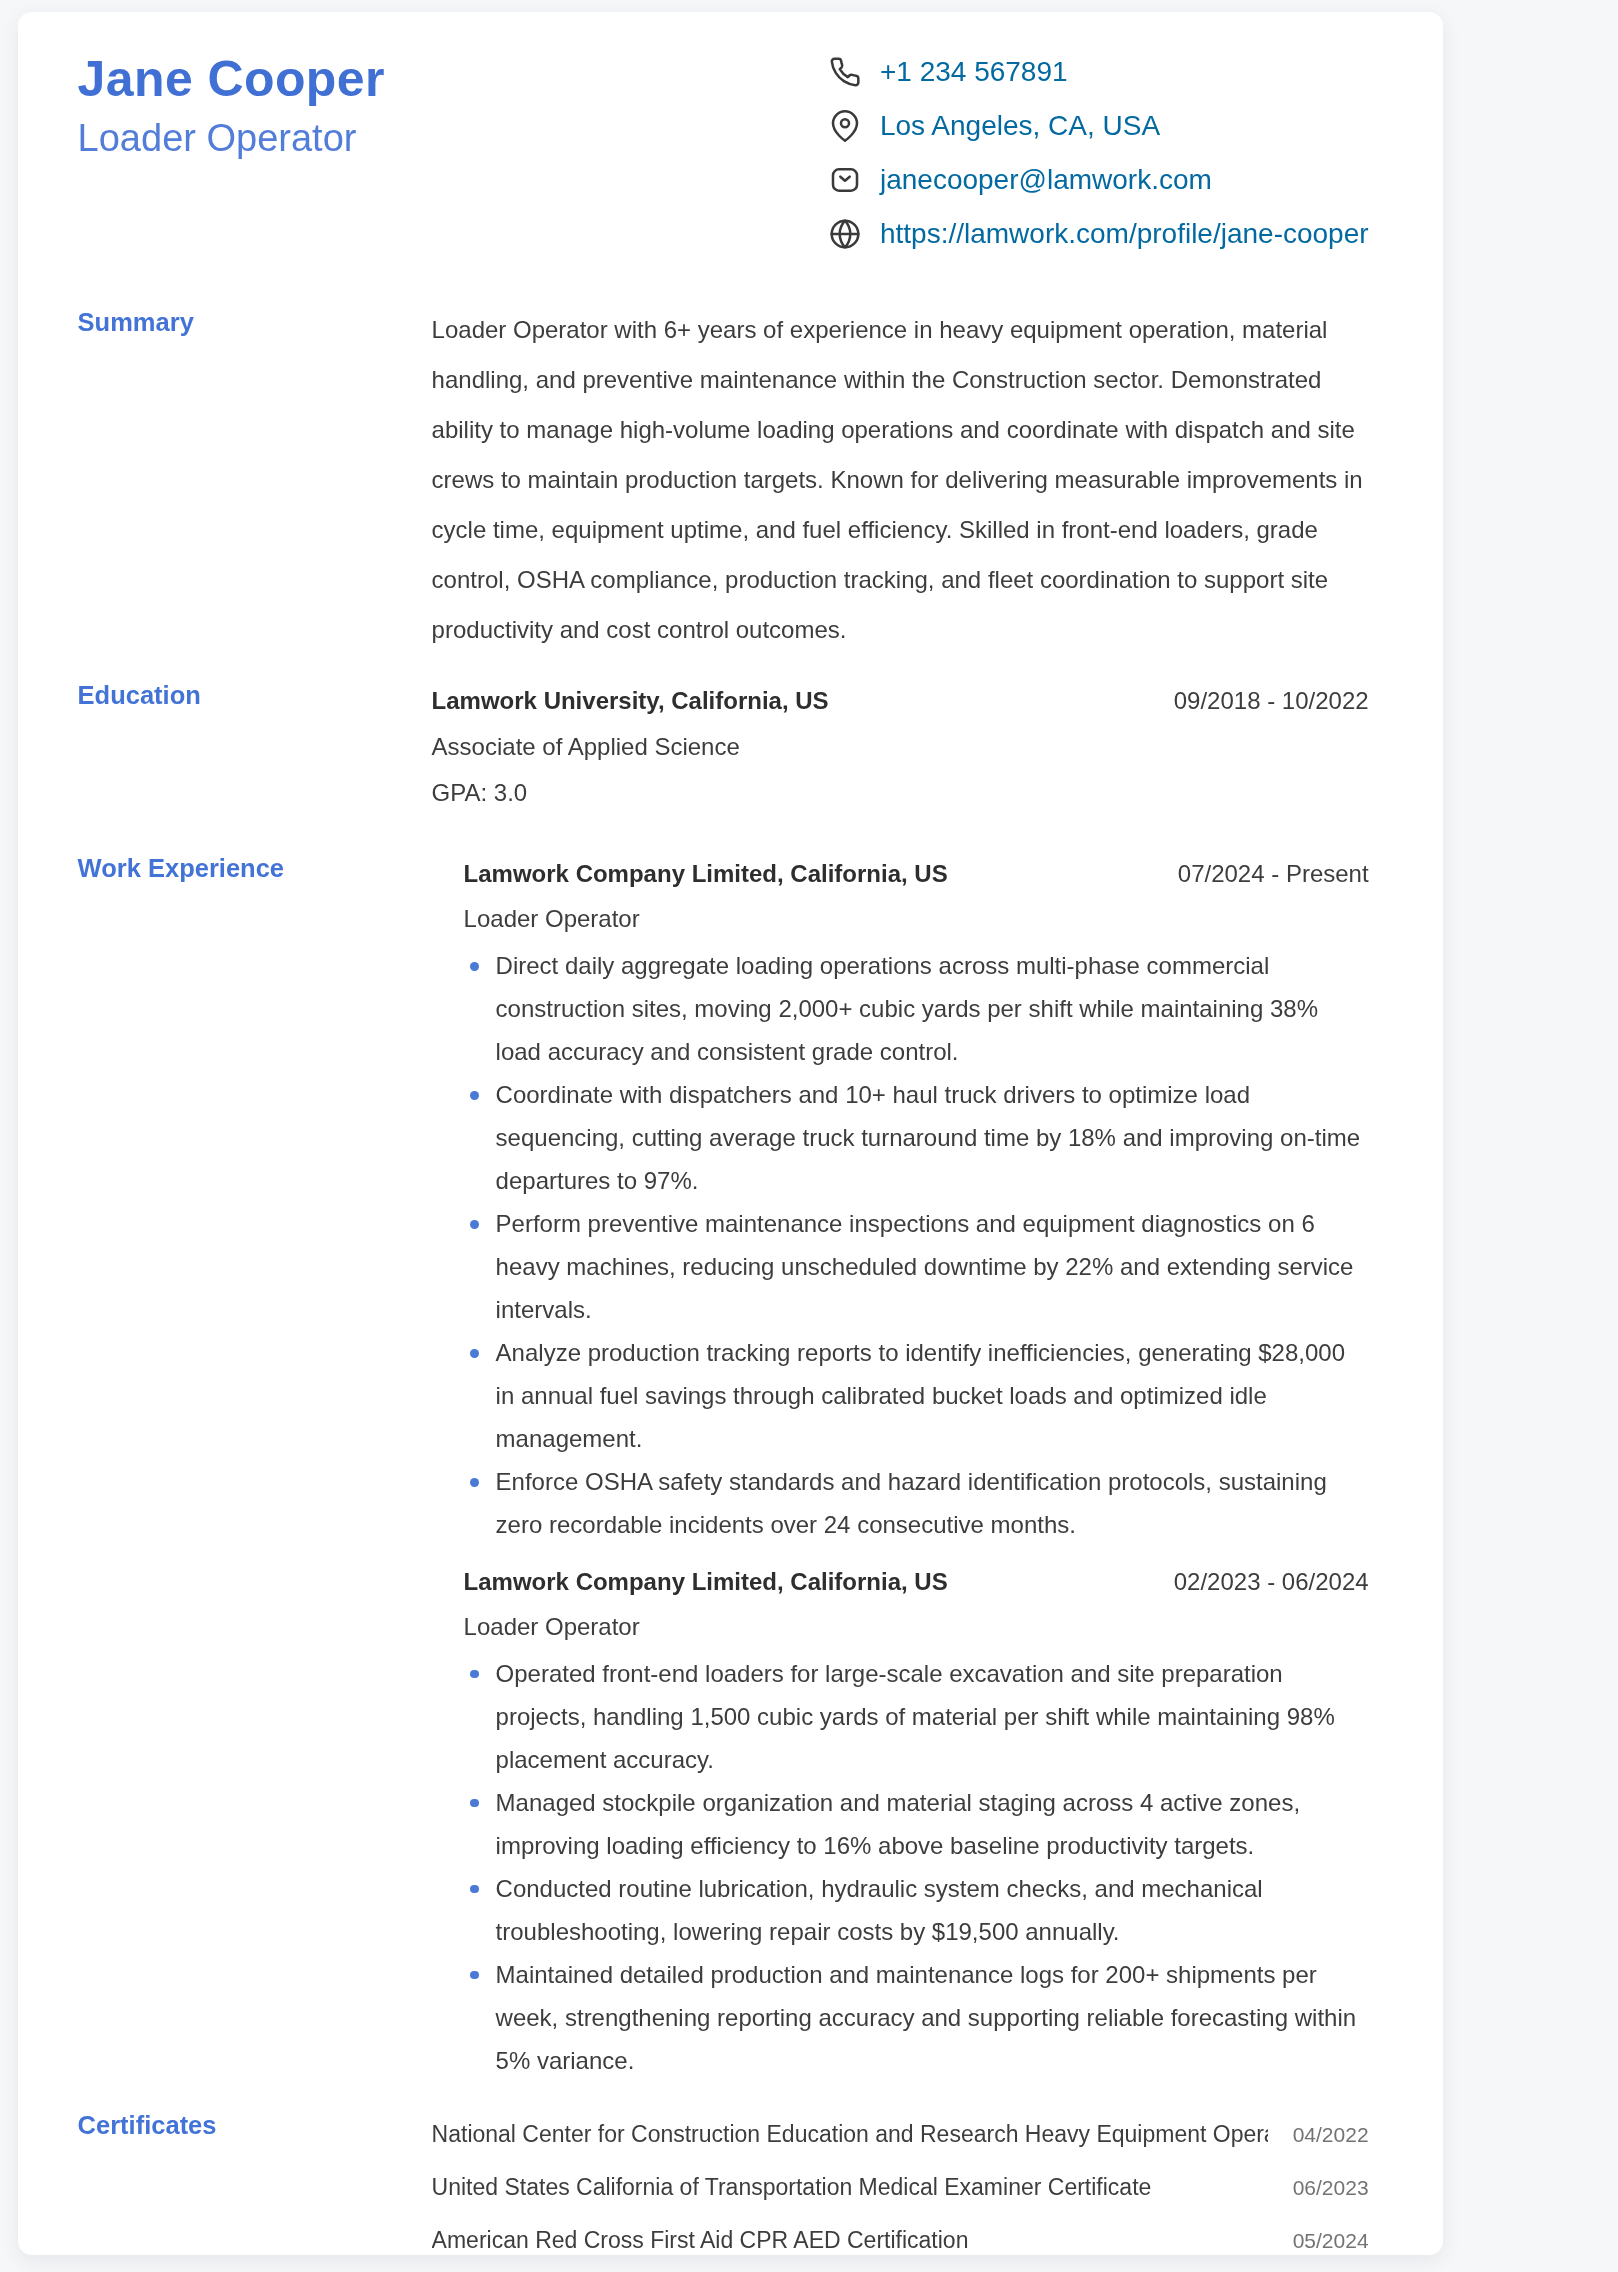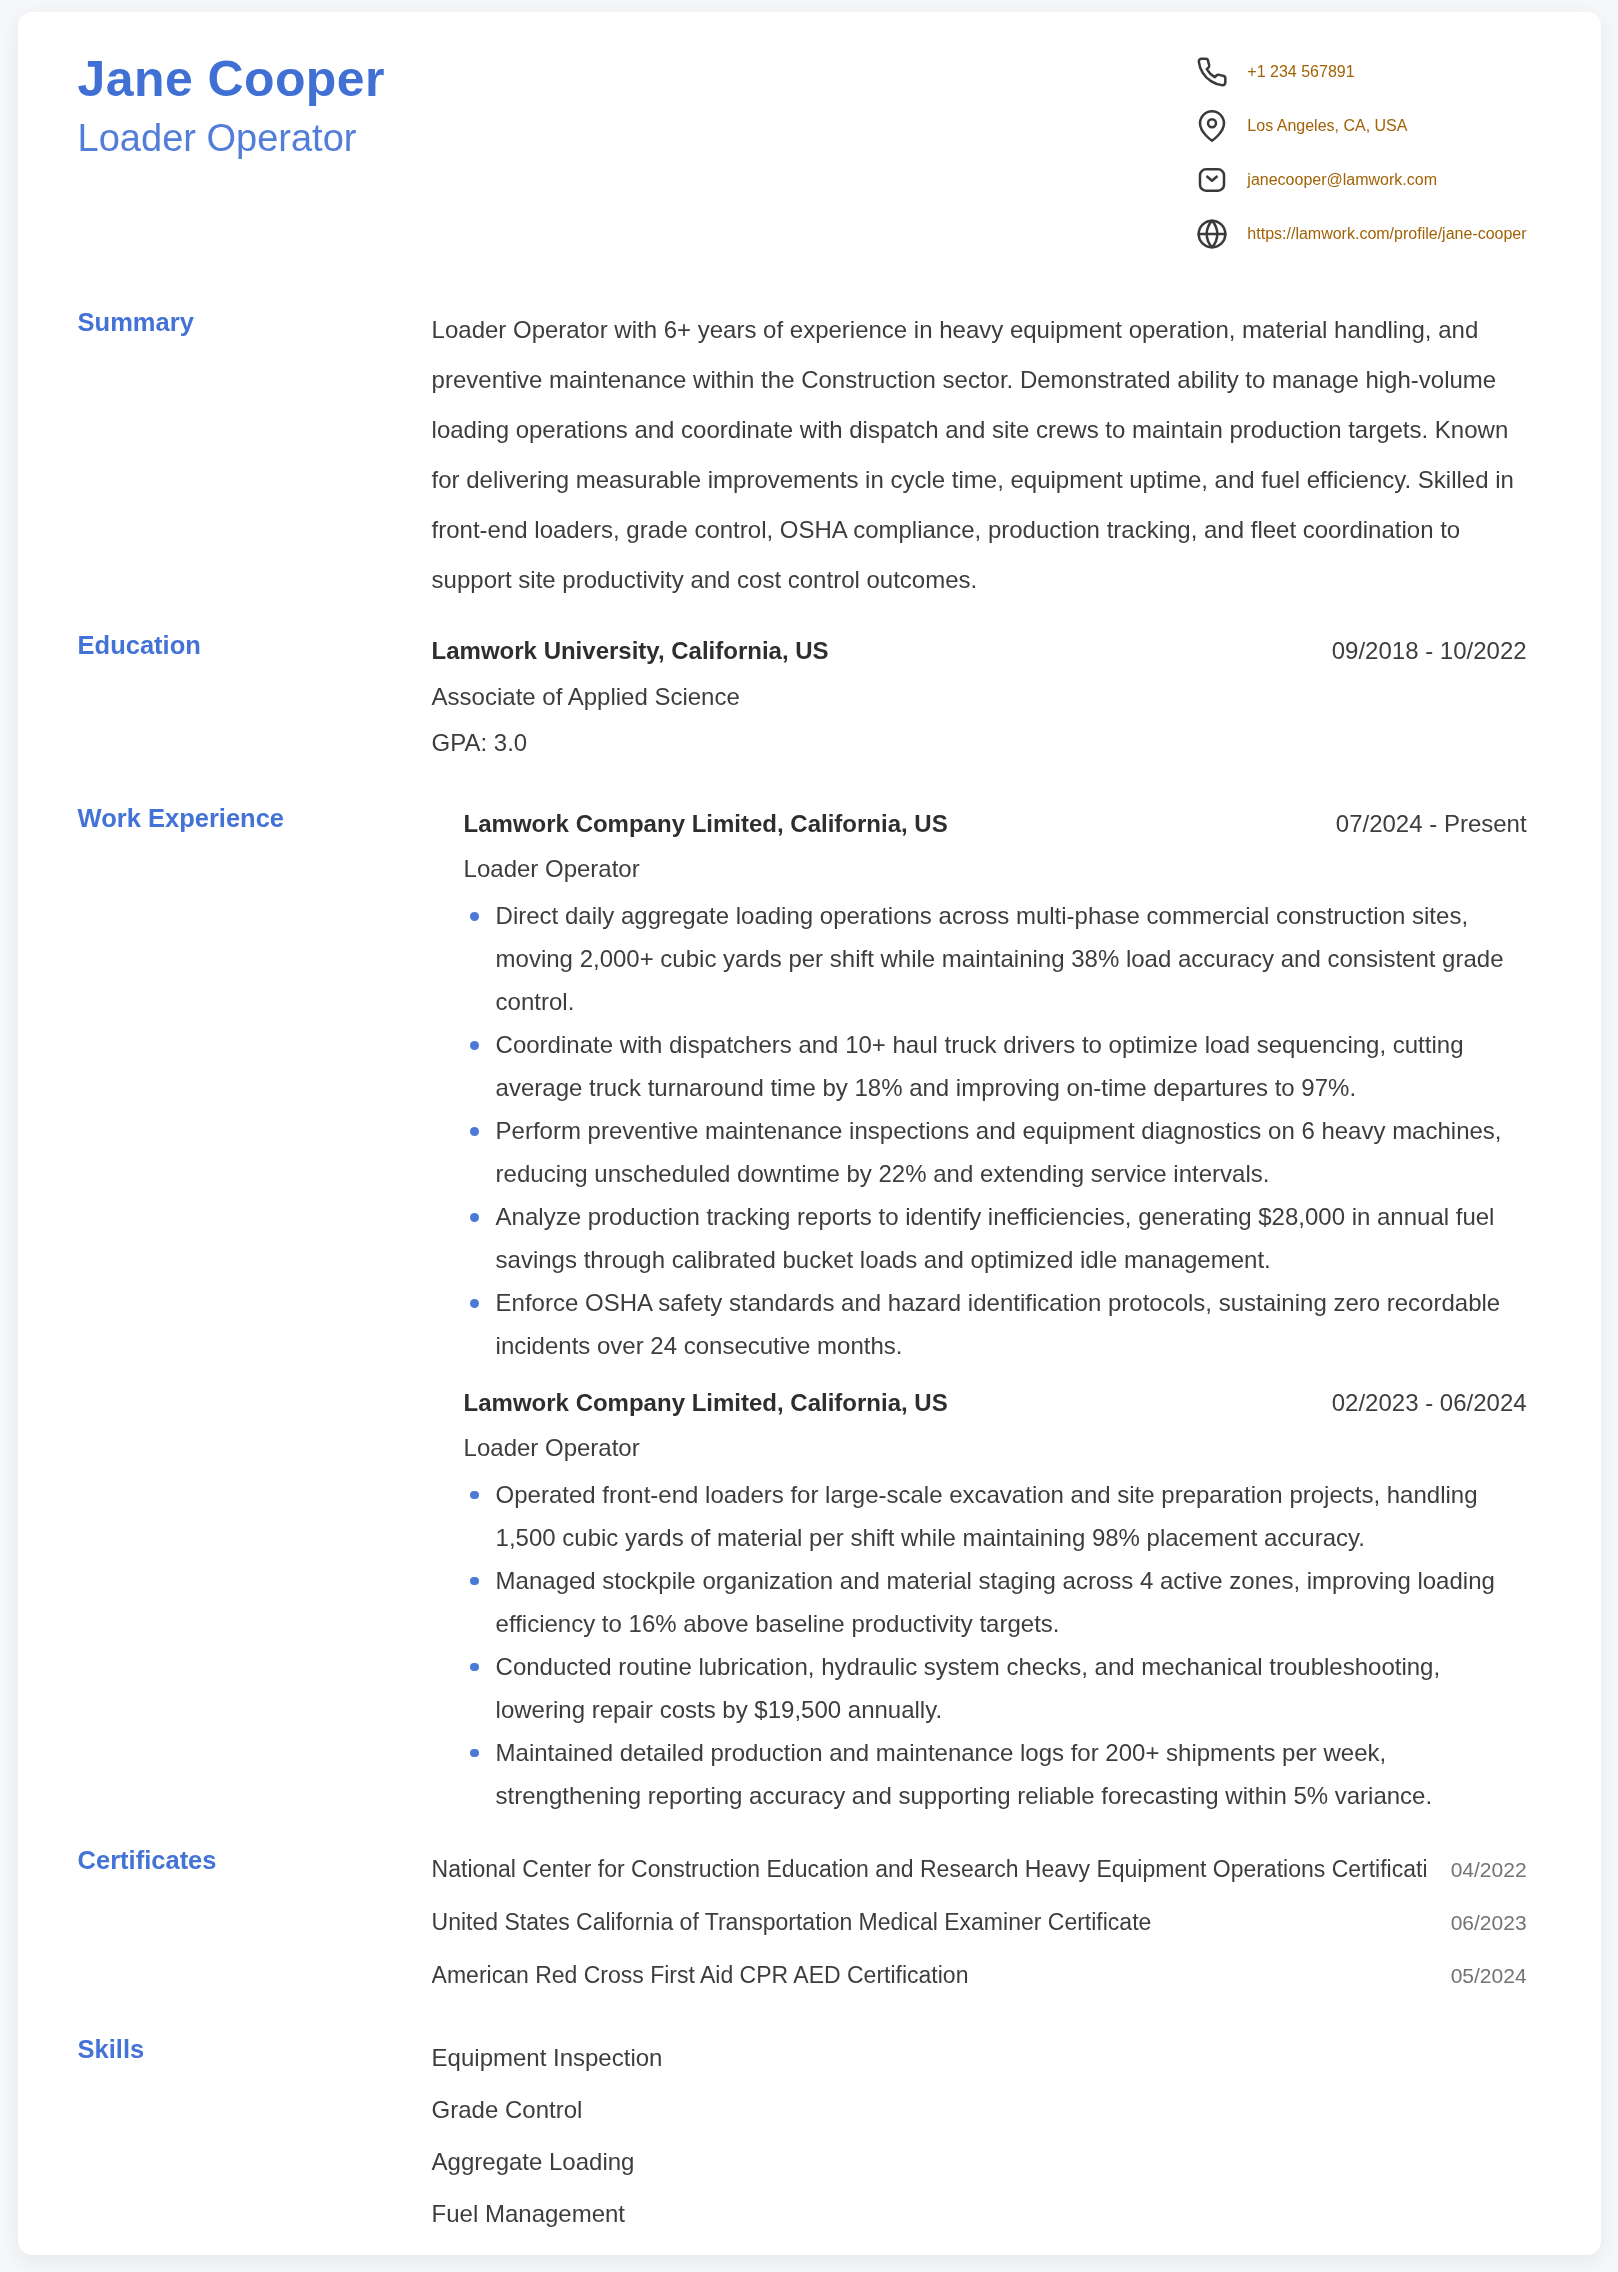--- a/index.html
+++ b/index.html
@@ -3,41 +3,41 @@
 <meta charset="utf-8">
 <style>
   html,body{margin:0;padding:0;}
   body{
     width:1618px;height:2273px;
     background:#f6f7f9;
     font-family:"Liberation Sans", sans-serif;
     overflow:hidden;position:relative;
   }
   .card{
-    position:absolute;left:17.6px;top:12.3px;width:1583px;height:2243px;
+    position:absolute;left:17.6px;top:12.3px;width:1425px;height:2243px;
     background:#ffffff;border-radius:14px;
     box-shadow:0 5.3px 19.3px rgba(40,50,70,.08);
     box-sizing:border-box;
     padding:40px 74px 35px 60px;
     overflow:hidden;
   }
   
   .header{display:flex;justify-content:space-between;align-items:flex-start;}
   .person-name{
     margin:0;font-size:50px;line-height:55px;font-weight:bold;
     color:#4170d4;letter-spacing:0.4px;
   }
   .person-title{
     margin-top:8.8px;font-size:38px;line-height:44px;color:#527dd8;
   }
   .contact{list-style:none;margin:3.5px 0 0;padding:0;display:flex;flex-direction:column;gap:22px;}
   .contact li{display:flex;align-items:center;gap:19.3px;}
   .contact .cicon{width:32px;height:32px;flex:0 0 32px;display:inline-flex;}
   .contact .cicon svg{width:32px;height:32px;stroke:#3a3a3a;fill:none;stroke-width:1.9;stroke-linecap:round;stroke-linejoin:round;}
-  .contact .ctext{font-size:16px;color:#a16207;white-space:nowrap;}
+  .contact .ctext{font-size:28px;color:#0369a1;white-space:nowrap;}
   
   .section{display:flex;align-items:flex-start;}
   .sec-summary{margin-top:55px;}
   .sec-education{margin-top:23px;}
   .sec-work{margin-top:35px;gap:32px;}
   .sec-certificates{margin-top:26px;}
   .sec-skills{margin-top:30px;}
   .section-label{
     width:354px;flex:0 0 354px;
     font-size:25.5px;font-weight:bold;color:#4373d6;line-height:35px;

